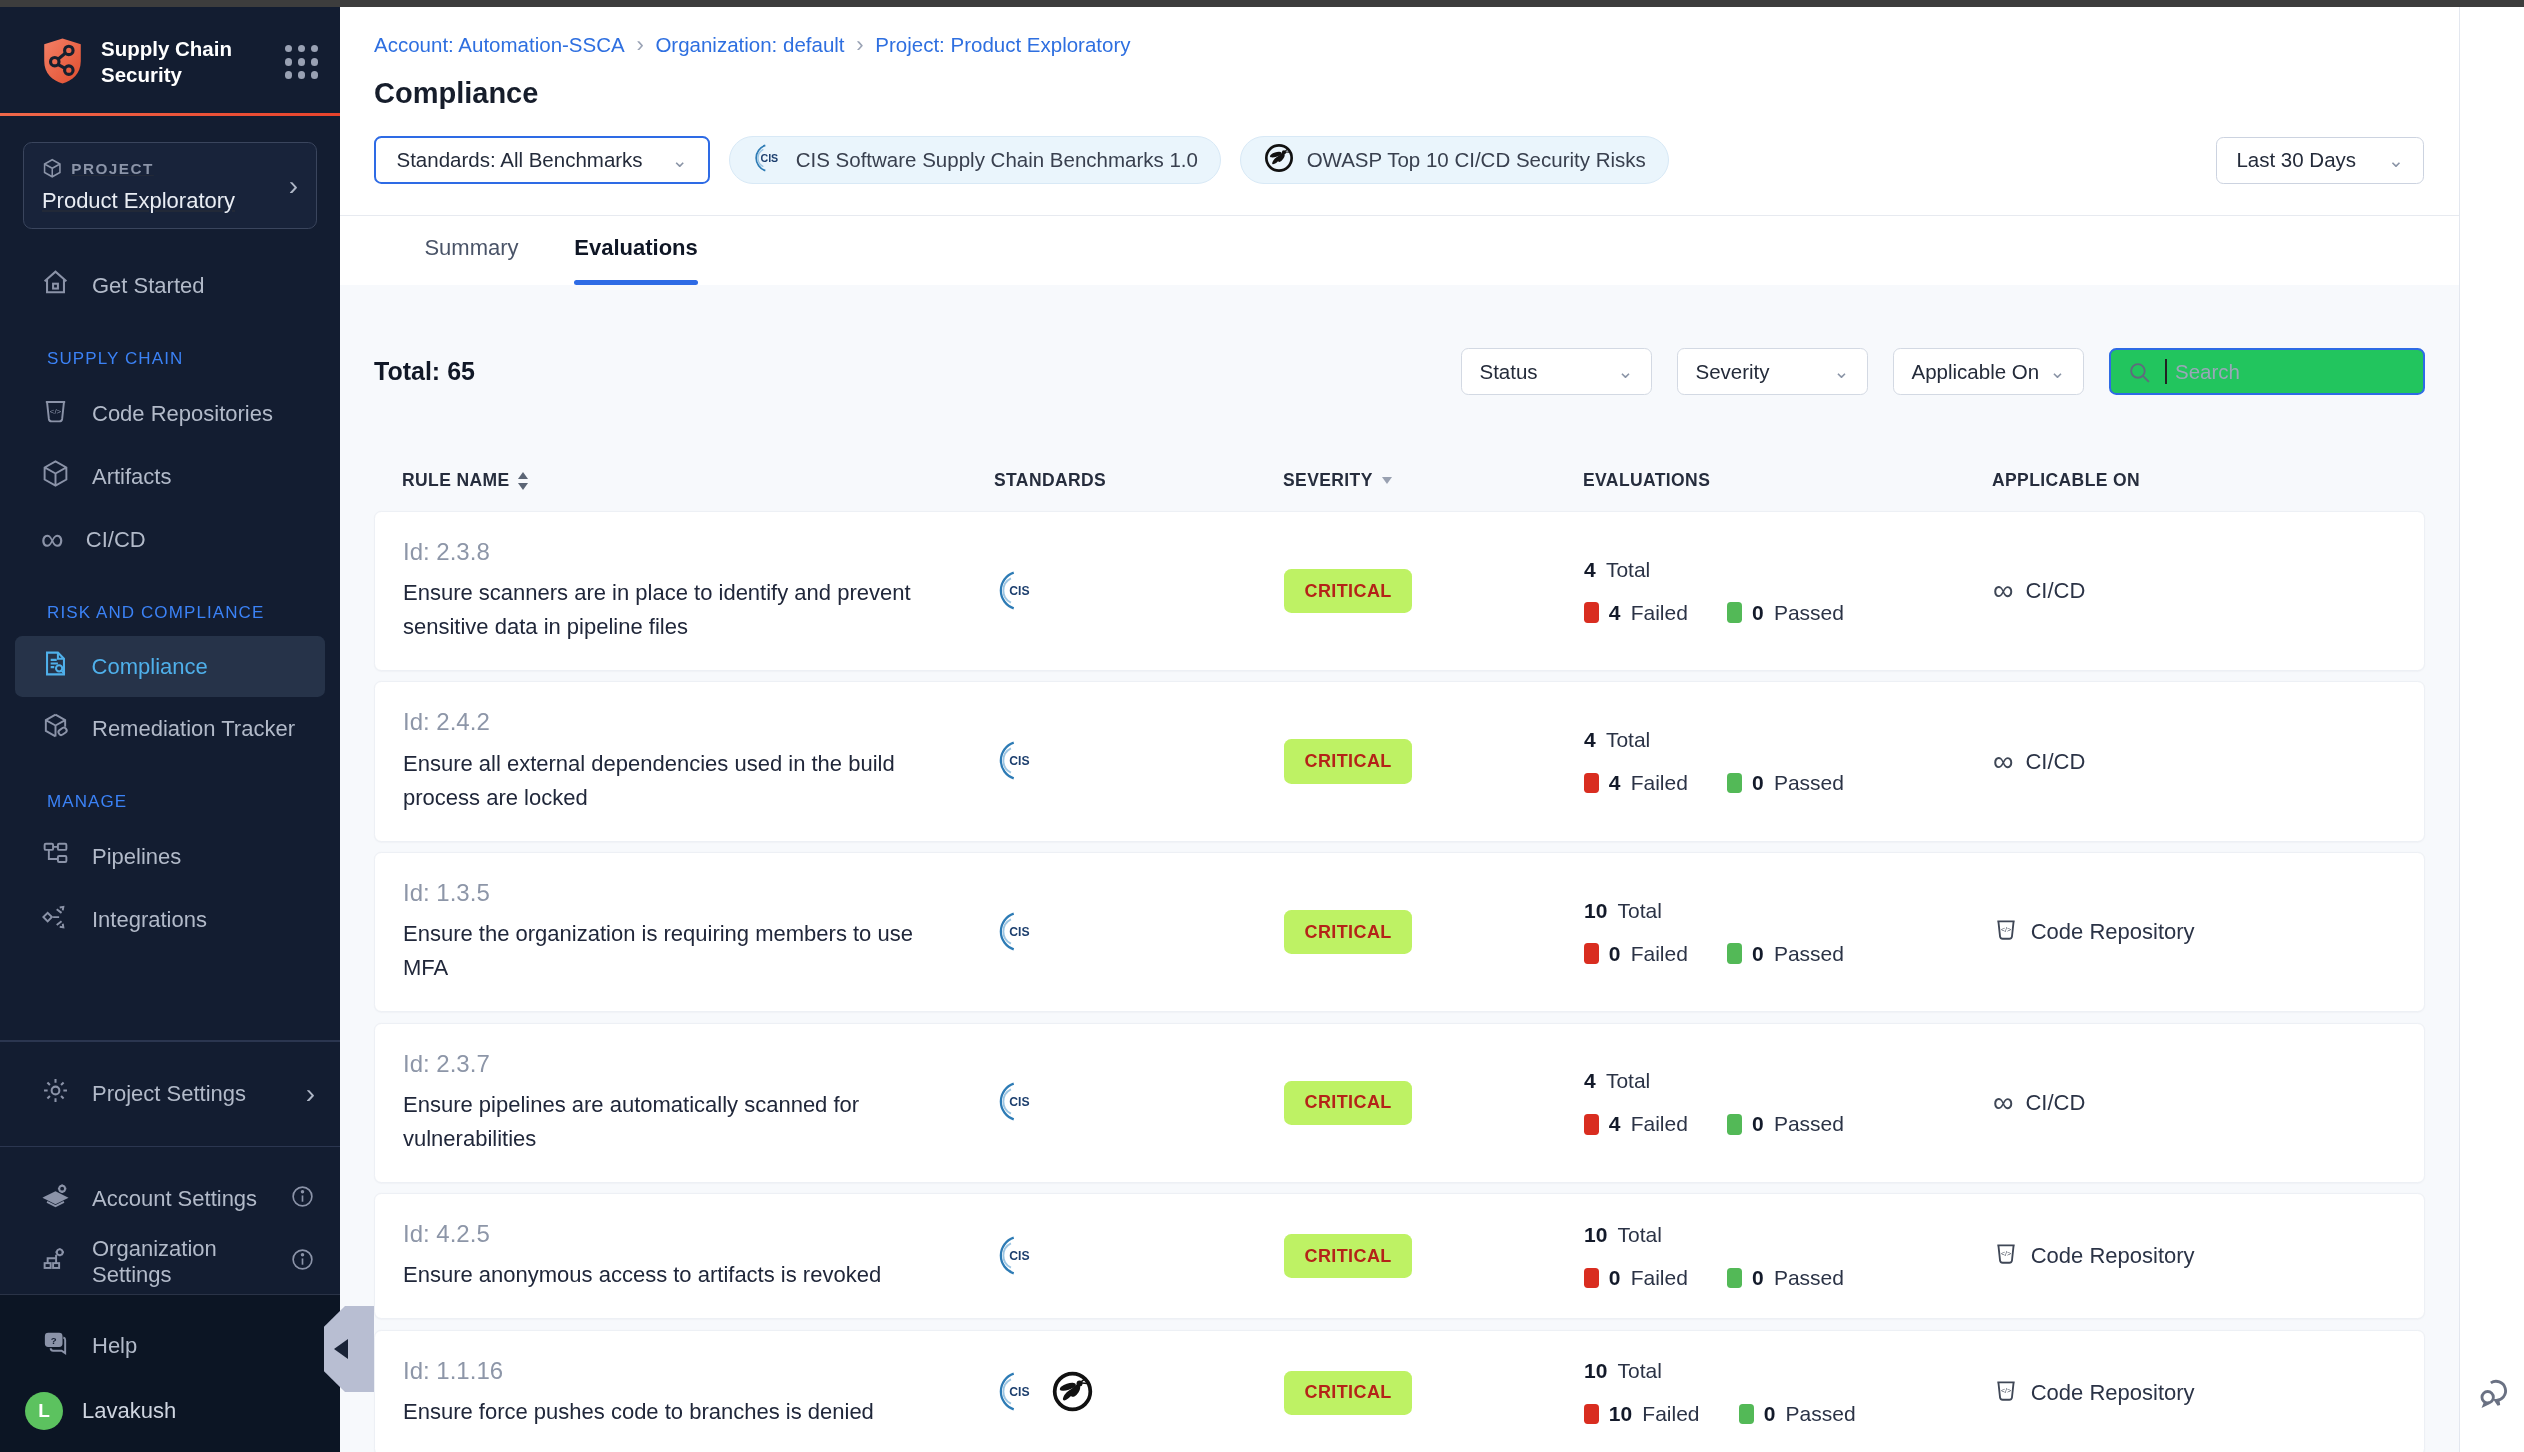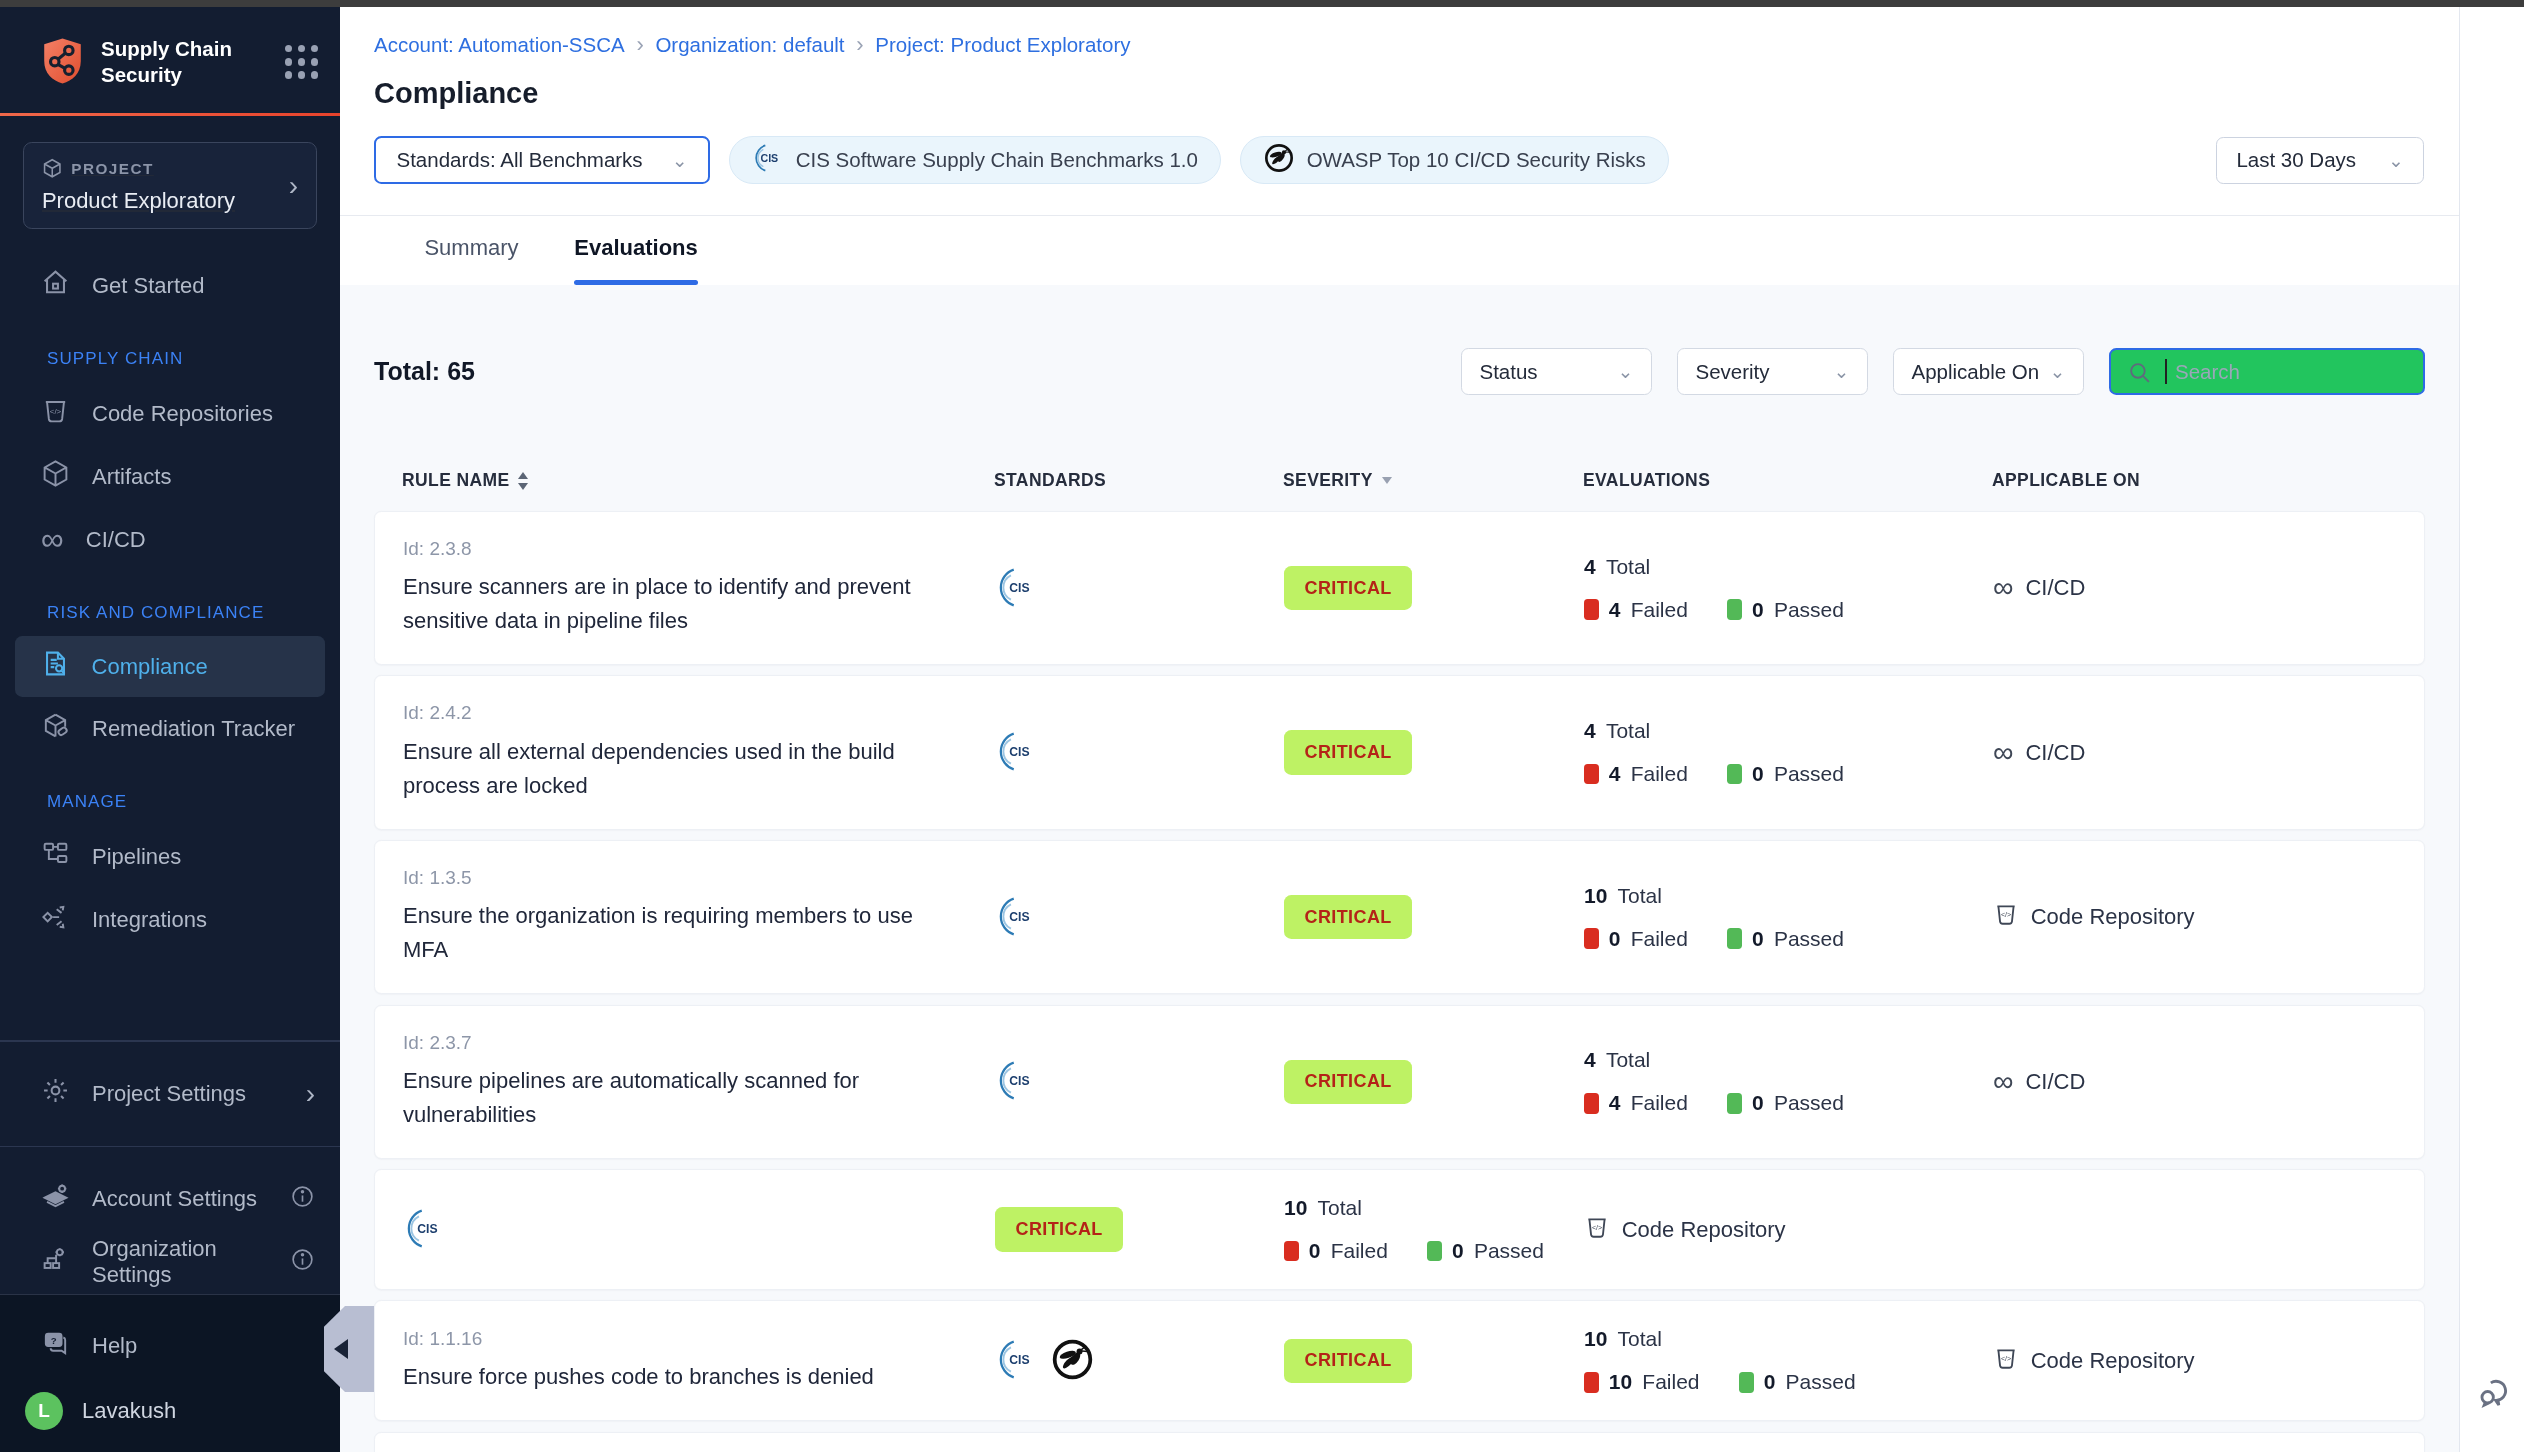--- a/index.html
+++ b/index.html
@@ -80,21 +80,21 @@
     letter-spacing:0.4px; color:#262d3d; }
   .th { display:flex; align-items:center; gap:8.8px; }
   .sort-stack { display:flex; flex-direction:column; gap:3.7px; }
   .tri-up { border-left:5.8px solid transparent; border-right:5.8px solid transparent; border-bottom:7.3px solid #5b6575; }
   .tri-down { border-left:5.8px solid transparent; border-right:5.8px solid transparent; border-top:7.3px solid #5b6575; }
   .tri-down.light { border-top-color:#99a1b1; }
 
   .rows { margin-top:11.7px; display:flex; flex-direction:column; gap:10.2px; }
   .trow { background:#fff; border:0.7px solid #edf0f5; border-radius:7.3px; padding:26px 22px 26px 28px; min-height:115px;
     box-shadow:0 0.7px 1.5px rgba(20,30,60,.03); }
-  .rule-id { font-size:19px; color:#8d96a8; }
+  .rule-id { font-size:24px; color:#8d96a8; }
   .rule-name { font-size:22px; color:#20273a; line-height:1.55; margin-top:10.2px; max-width:541px; font-weight:500; }
   .std-cell { display:flex; align-items:center; gap:10.2px; }
   .sev-badge { display:inline-block; background:#bef264; color:#b42318; font-size:18px; font-weight:bold;
     letter-spacing:0.4px; padding:11.7px 20.5px; border-radius:7.3px; }
   .eval-cell { display:flex; flex-direction:column; gap:19px; font-size:21px; color:#2b3346; }
   .eval-line { display:flex; align-items:center; gap:10.2px; }
   .eval-num { font-weight:bold; color:#131a2a; }
   .marker { width:14.6px; height:20.5px; border-radius:3.7px; display:inline-block; }
   .marker.red { background:#d92d20; }
   .marker.green { background:#53b957; }
@@ -572,20 +572,24 @@
               <span>Passed</span>
           </div>
         </div>
         <div class="app-cell">
           <span class="inf-glyph">∞</span>
           <span>CI/CD</span>
         </div>
       </article>
 
       <article class="grid trow">
+        <div>
+          <div class="rule-id">Id: 4.2.5</div>
+          <div class="rule-name">Ensure anonymous access to artifacts is revoked</div>
+        </div>
         <div class="std-cell">
           <span><svg width="45" height="45" viewBox="0 0 48 48">
             <path d="M20 5 A20 20 0 0 0 20 43" fill="none" stroke="#2d7bb5" stroke-width="2.4"></path>
             <path d="M17 11 A14.5 14.5 0 0 0 17 37" fill="none" stroke="#9cc5e2" stroke-width="2"></path>
             <text x="26" y="29" text-anchor="middle" font-size="13" font-weight="bold" fill="#1d3f6e">CIS</text>
               </svg></span>
         </div>
         <div>
           <span class="sev-badge">CRITICAL</span>
         </div>

